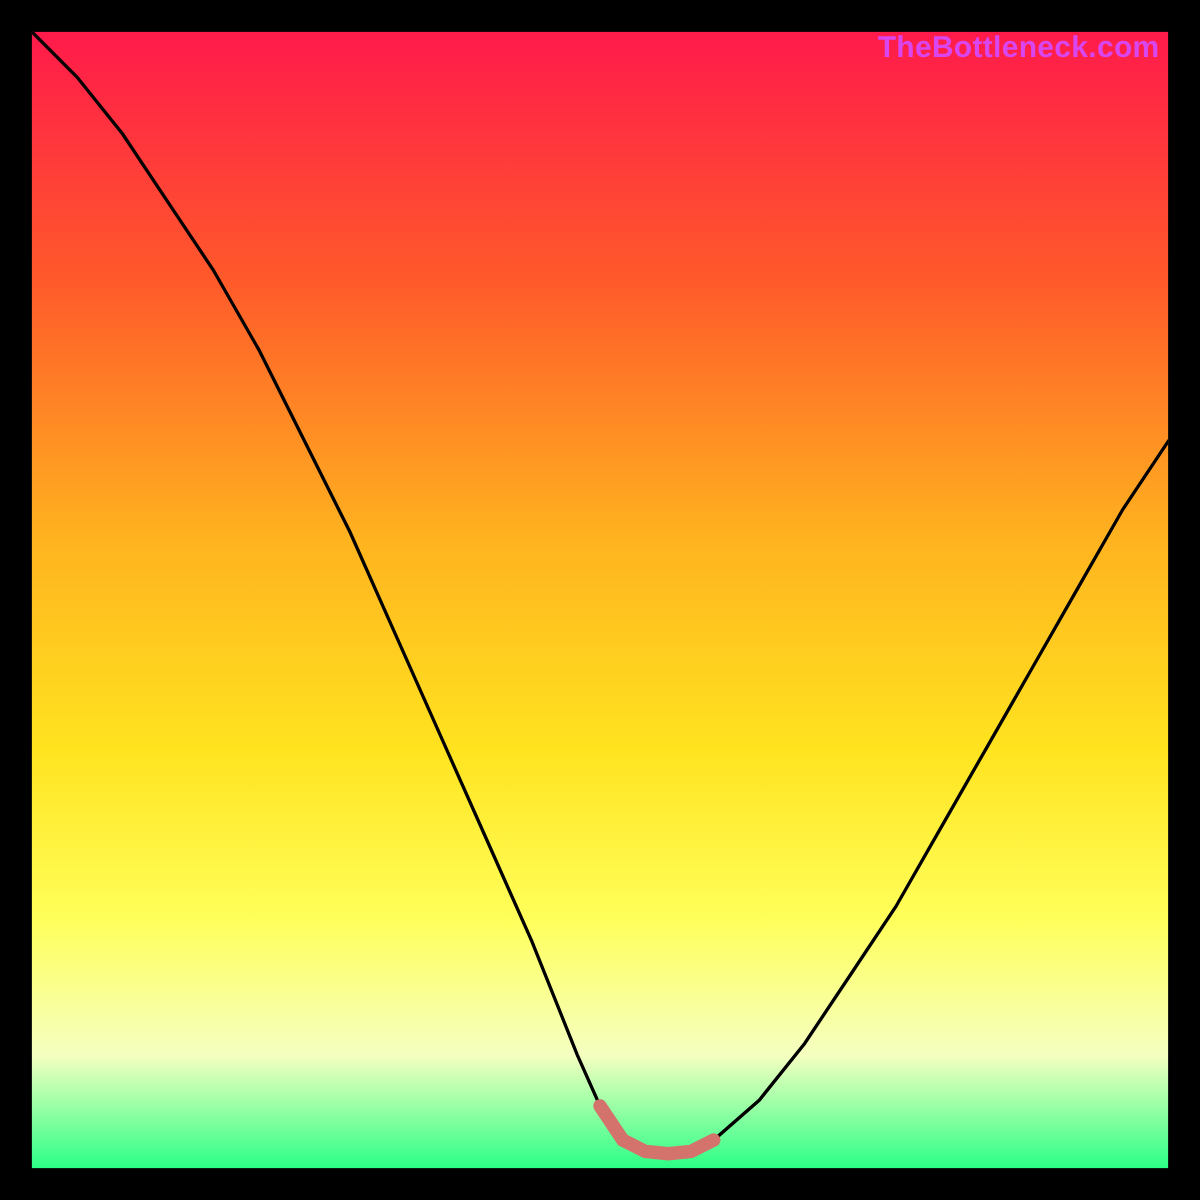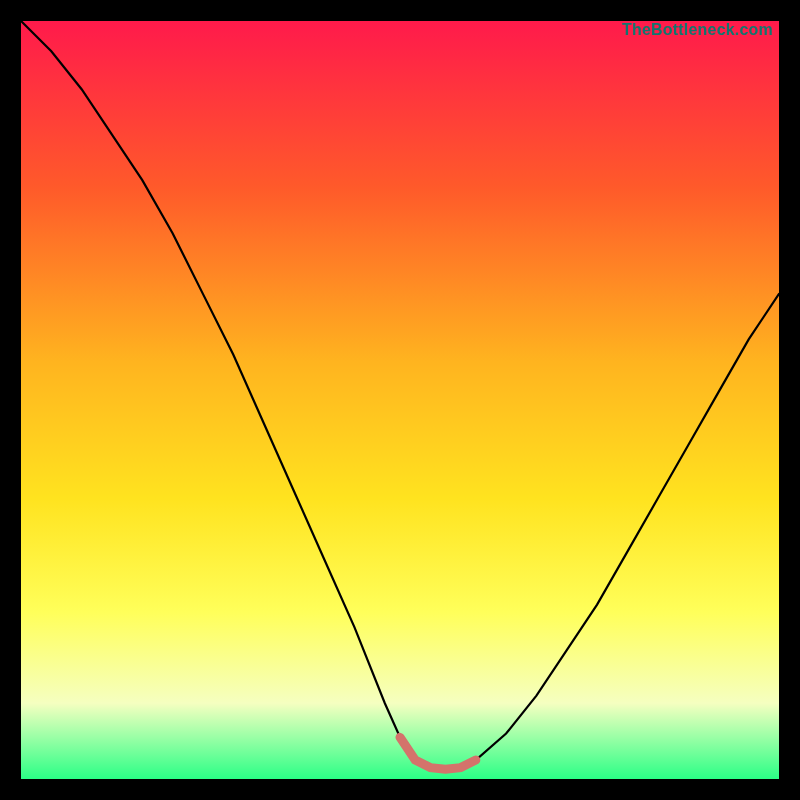--- a/index.html
+++ b/index.html
@@ -24,23 +24,23 @@
     left: 21px;
     top: 21px;
     width: 758px;
     height: 758px;
     overflow: hidden;
   }
   .watermark {
     position: absolute;
     top: 0px;
     right: 6px;
-    font-size: 16px;
+    font-size: 20px;
     font-weight: 600;
-    color: #0f766e;
+    color: #d946ef;
     letter-spacing: 0.2px;
     user-select: none;
   }
   svg {
     display: block;
   }
 </style>
 </head>
 <body>
 

